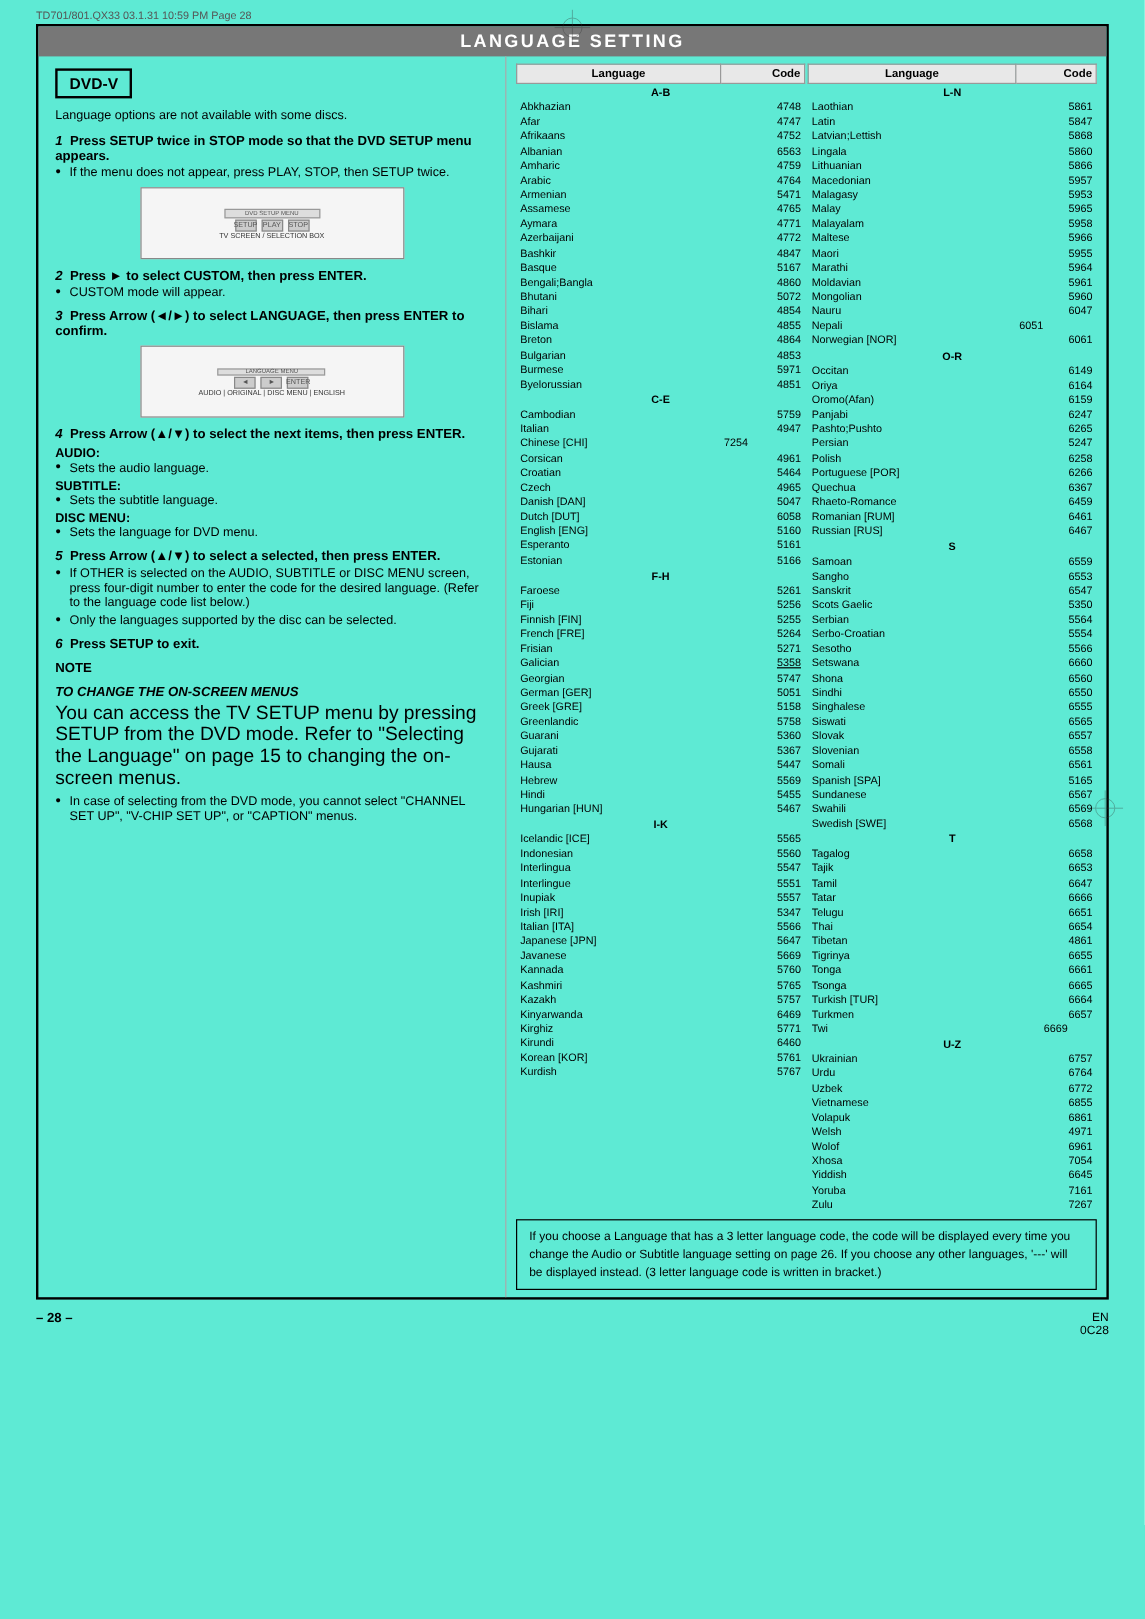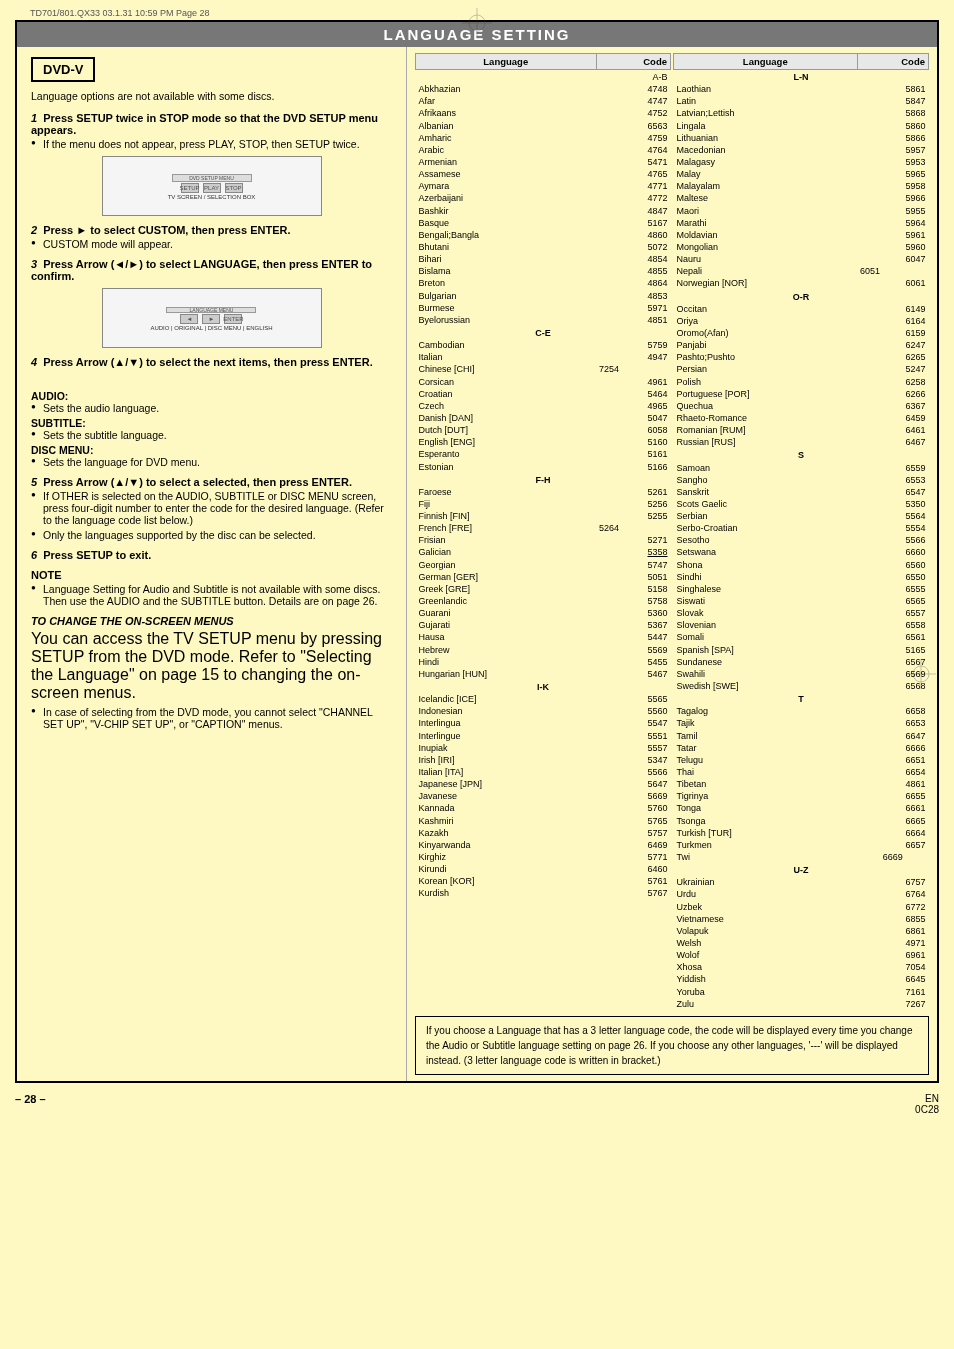--- a/index.html
+++ b/index.html
@@ -7,22 +7,22 @@
       font-family: Arial, Helvetica, sans-serif;
       font-size: 11px;
       background: #fff;
       color: #000;
       width: 954px;
       min-height: 1349px;
     }
     .page {
       width: 954px;
       min-height: 1349px;
-      padding: 20px 15px;
-      background: #fef9c3;
+      padding: 20px 30px;
+      background: #5eead4;
       position: relative;
     }
     .page-ref {
       font-size: 9px;
       color: #555;
       position: absolute;
       top: 8px;
       left: 30px;
     }
 
@@ -276,21 +276,21 @@
               <div class="device-label">AUDIO | ORIGINAL | DISC MENU | ENGLISH</div>
             </div>
           </div>
         </div>
 
         
         <div class="step">
           <div class="step-header">
             <span class="step-number">4</span>&nbsp;&nbsp;<span>Press Arrow (▲/▼) to select the next items, then press ENTER.</span>
           </div>
-          <div style="margin-top:22px;">
+          <div style="margin-top:4px;">
             <div><span class="section-label">AUDIO:</span></div>
             <div class="bullet">Sets the audio language.</div>
             <div><span class="section-label">SUBTITLE:</span></div>
             <div class="bullet">Sets the subtitle language.</div>
             <div><span class="section-label">DISC MENU:</span></div>
             <div class="bullet">Sets the language for DVD menu.</div>
           </div>
         </div>
 
         
@@ -305,21 +305,20 @@
         
         <div class="step">
           <div class="step-header">
             <span class="step-number">6</span>&nbsp;&nbsp;<span>Press SETUP to exit.</span>
           </div>
         </div>
 
         
         <div>
           <div class="bold-title">NOTE</div>
-          <div class="bullet">Language Setting for Audio and Subtitle is not available with some discs. Then use the AUDIO and the SUBTITLE button. Details are on page 26.</div>
         </div>
 
         
         <div>
           <div class="italic-title">TO CHANGE THE ON-SCREEN MENUS</div>
           <div style="font-size:16px;margin-bottom:4px;">You can access the TV SETUP menu by pressing SETUP from the DVD mode. Refer to "Selecting the Language" on page 15 to changing the on-screen menus.</div>
           <div class="bullet">In case of selecting from the DVD mode, you cannot select "CHANNEL SET UP", "V-CHIP SET UP", or "CAPTION" menus.</div>
         </div>
       </div>
 
@@ -329,21 +328,21 @@
           <div style="flex:1;">
             <table class="mini-table">
               <thead>
                 <tr>
                   <th>Language</th>
                   <th style="text-align:right;">Code</th>
                 </tr>
               </thead>
               <tbody id="lang-table-left-body">
               <tr class="sec-header">
-                    <td colspan="2" style="font-weight: normal; text-align: right;">A-B</td>
+                    <td colspan="2" style="font-weight: bold; text-align: center;">A-B</td>
                   </tr>
                   <tr>
                     <td>Abkhazian</td>
                     <td style="text-align: right;">4748</td>
                   </tr>
                   <tr>
                     <td>Afar</td>
                     <td style="text-align: right;">4747</td>
                   </tr>
                   <tr>
@@ -475,21 +474,21 @@
                   <tr>
                     <td>Fiji</td>
                     <td style="text-align: right;">5256</td>
                   </tr>
                   <tr>
                     <td>Finnish [FIN]</td>
                     <td style="text-align: right;">5255</td>
                   </tr>
                   <tr>
                     <td>French [FRE]</td>
-                    <td style="text-align: left;">5264</td>
+                    <td style="text-align: right;">5264</td>
                   </tr>
                   <tr>
                     <td>Frisian</td>
                     <td style="text-align: right;">5271</td>
                   </tr>
                   <tr>
                     <td>Galician</td>
                     <td style="text-align: right; text-decoration: underline;">5358</td>
                   </tr>
                   <tr>

